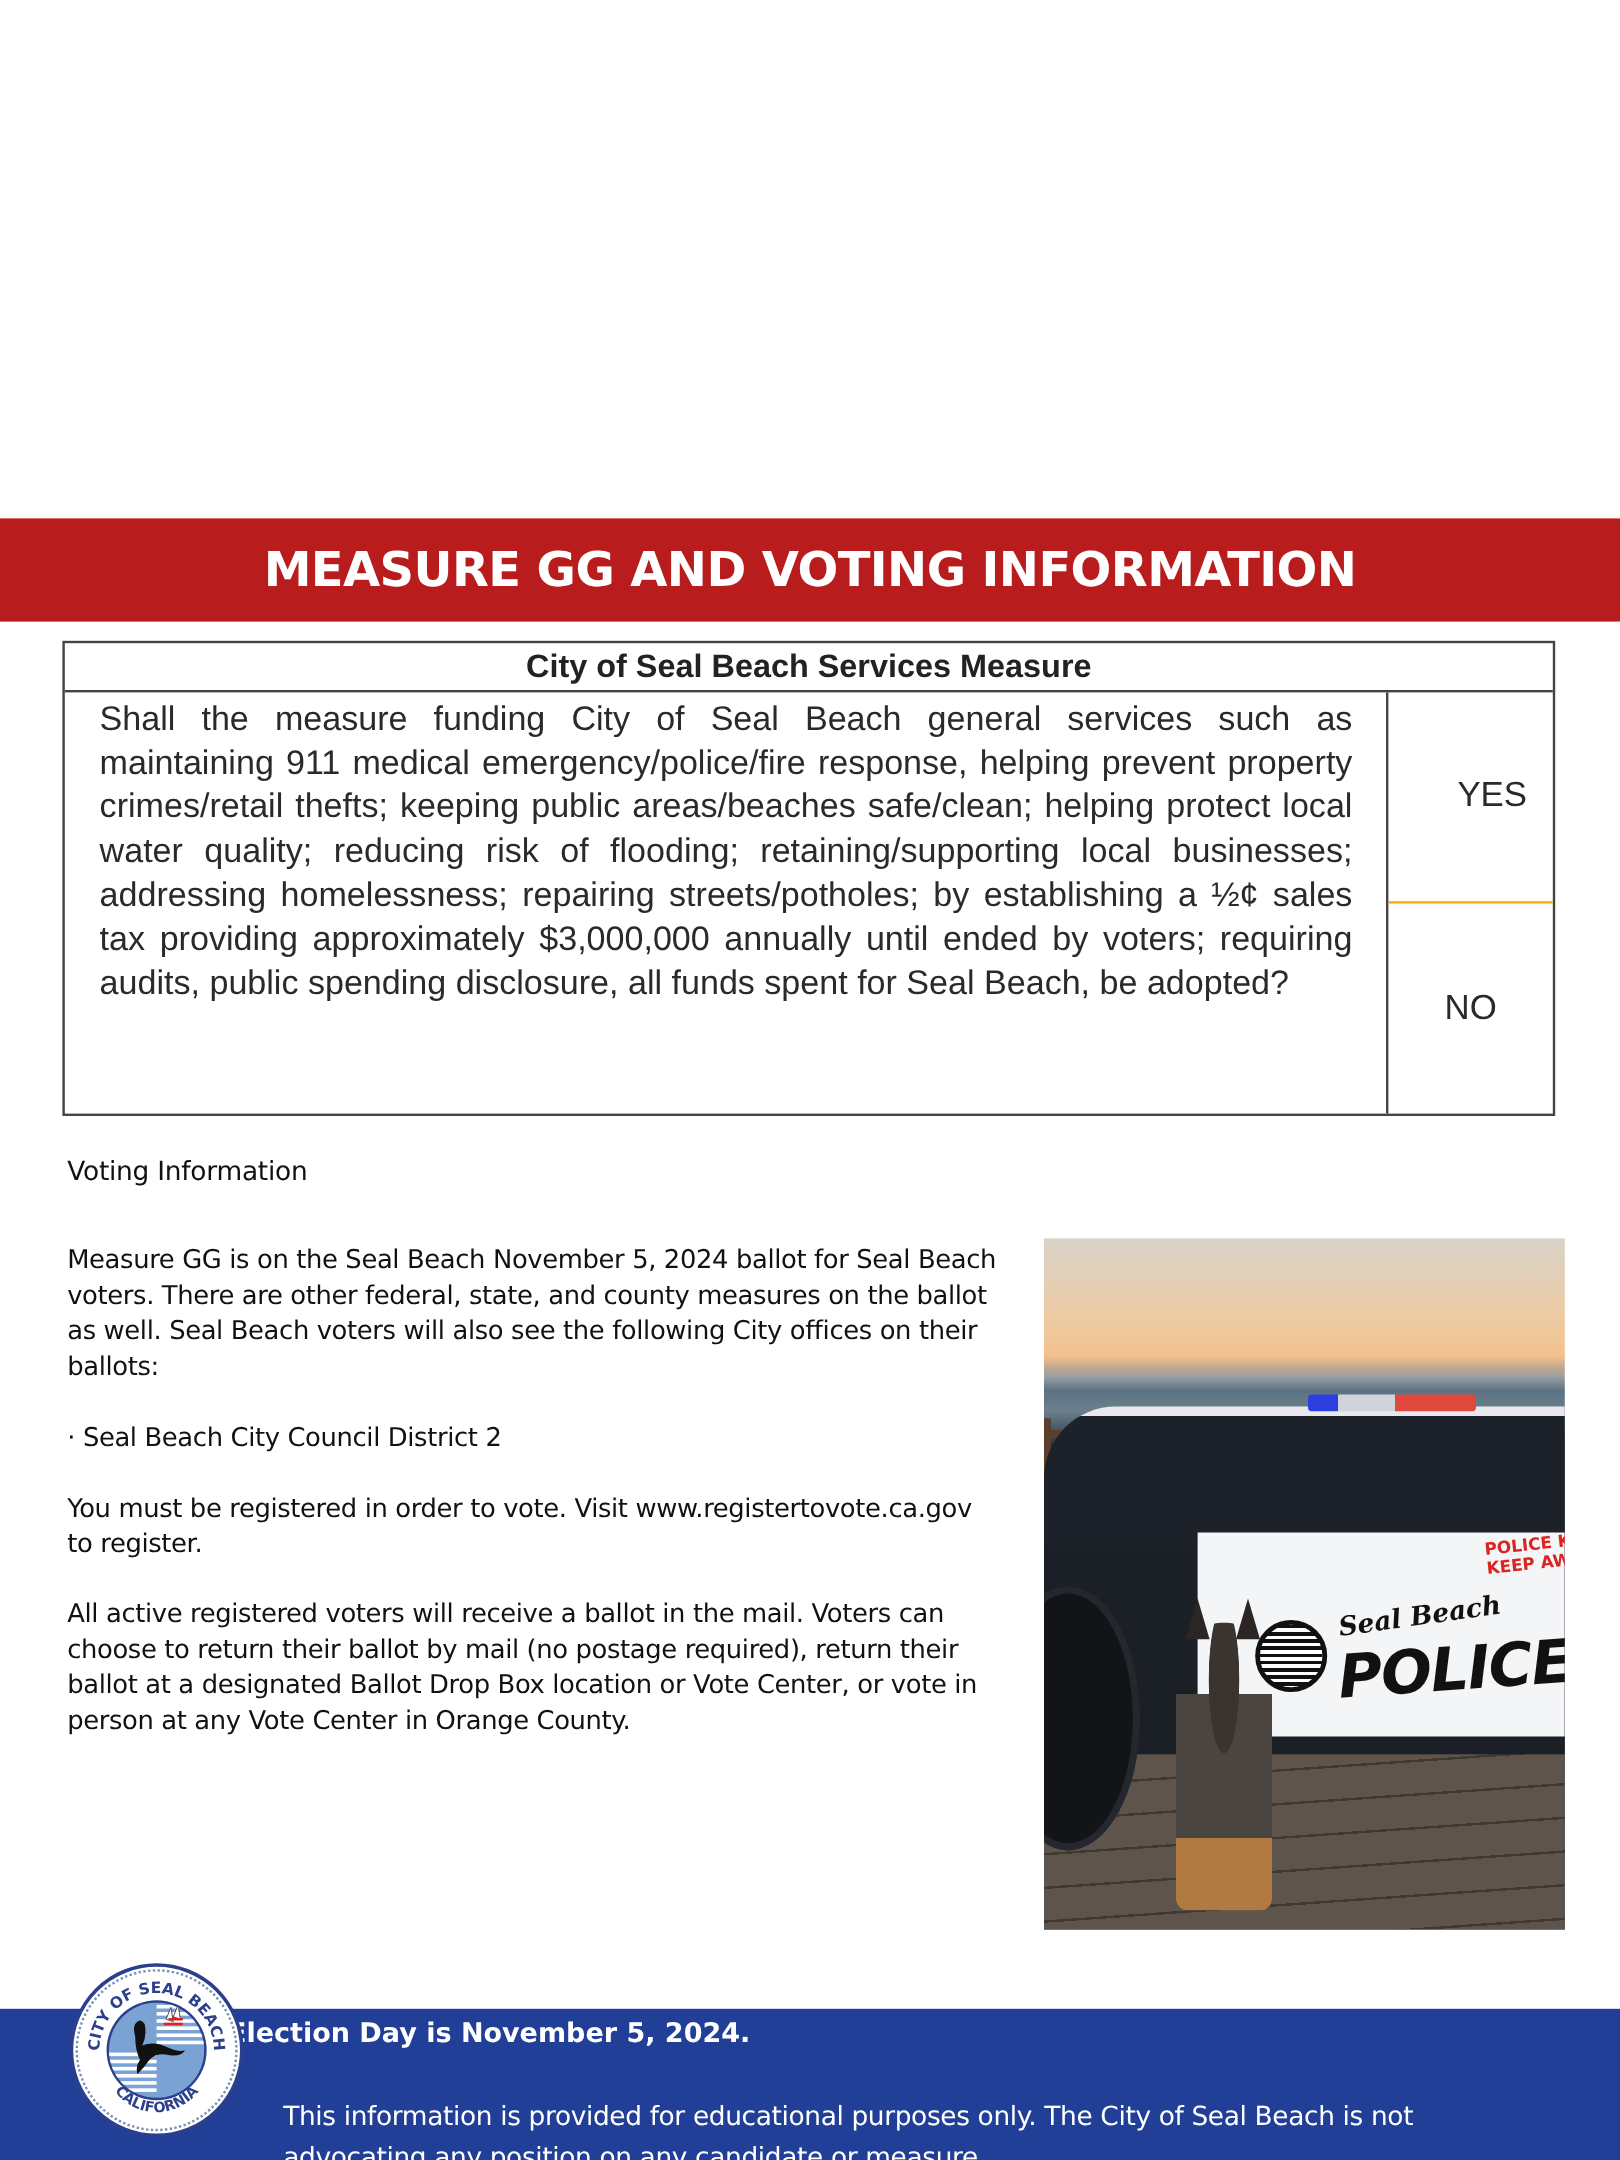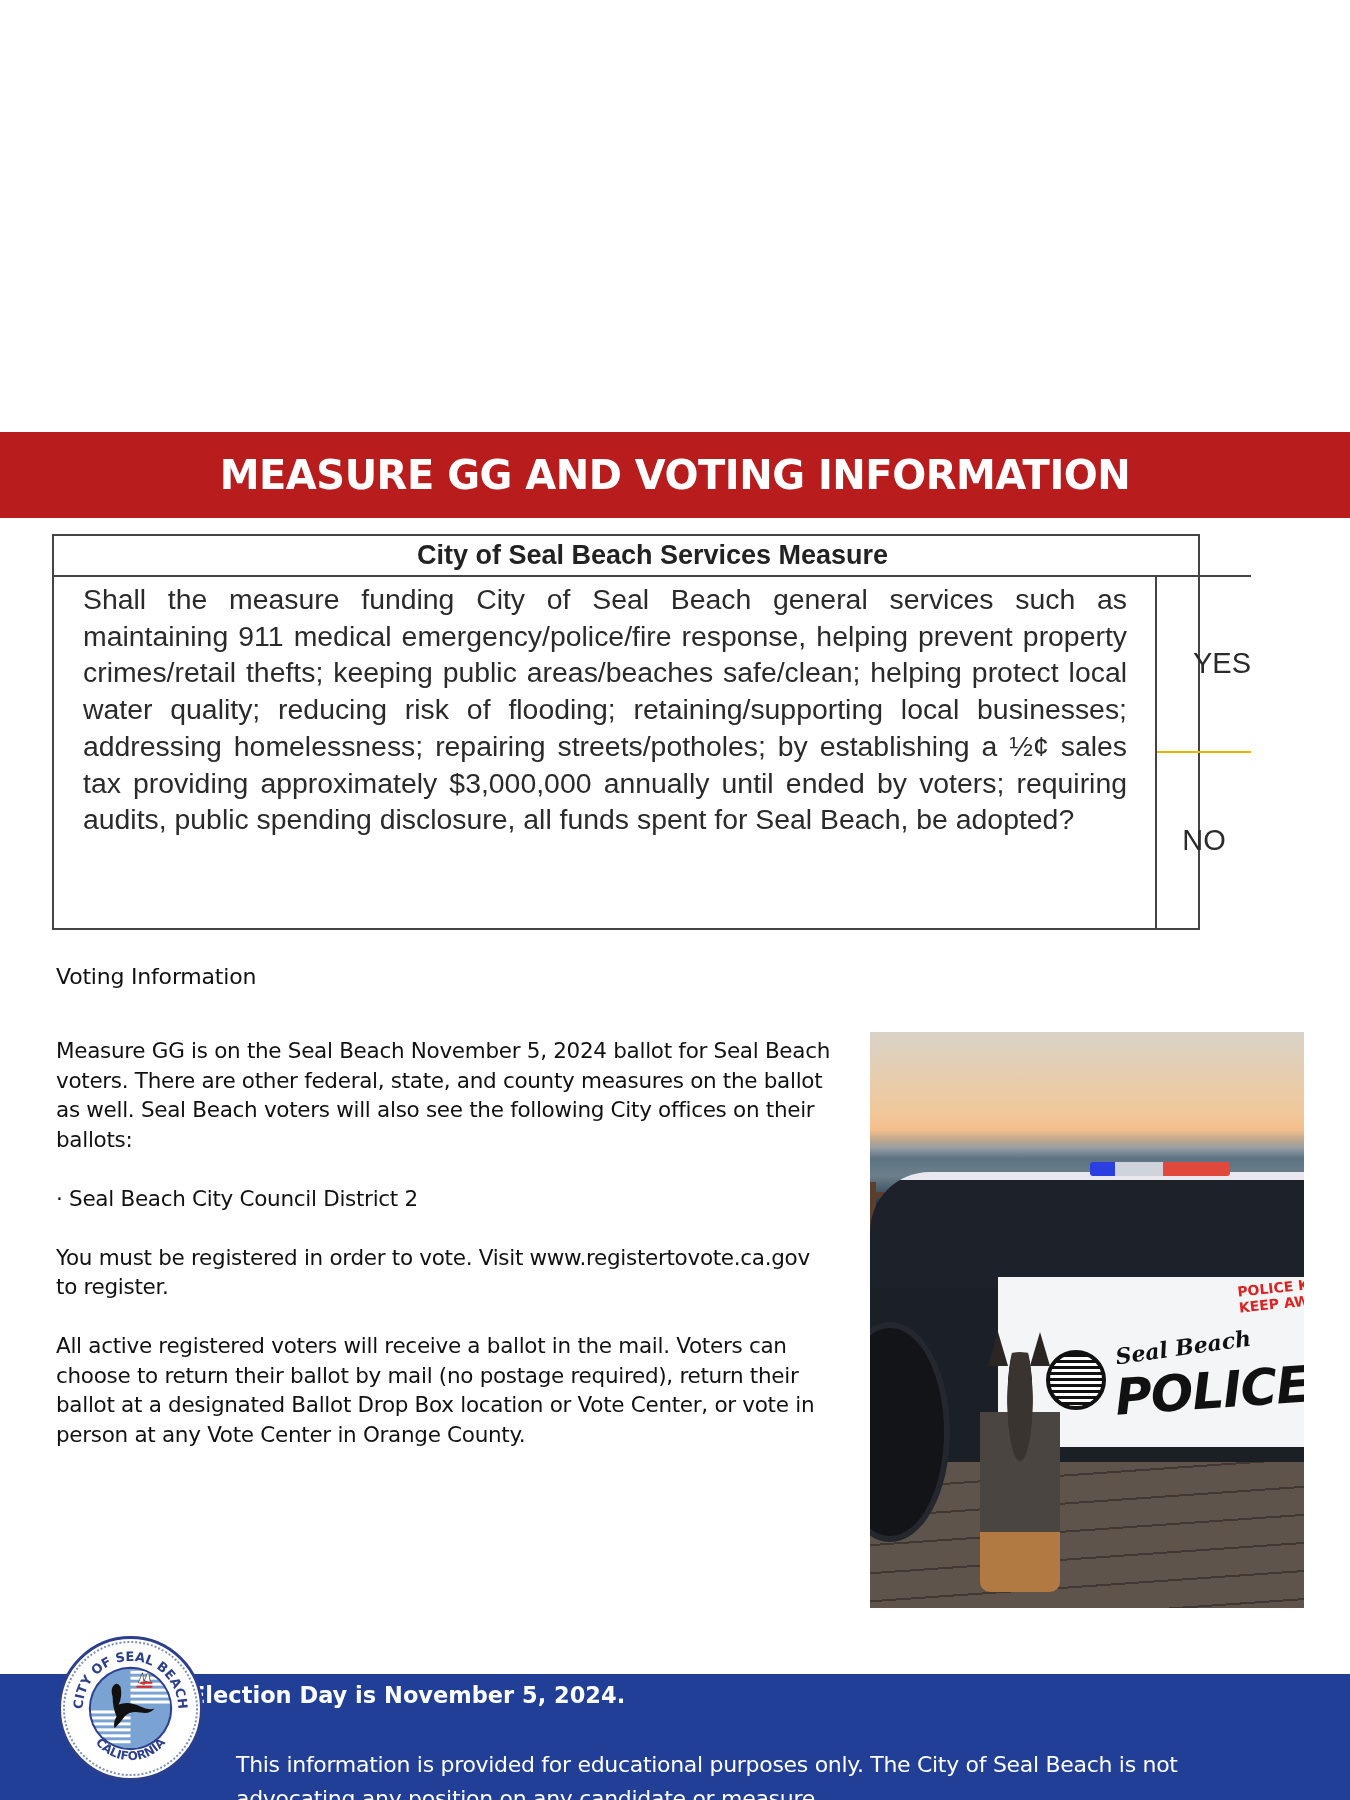--- a/index.html
+++ b/index.html
@@ -9,21 +9,21 @@
   .header-band {
     position: absolute; left: 0; top: 432px; width: 1350px; height: 86px;
     background: #b91c1c; display: flex; align-items: center; justify-content: center;
   }
   .header-title {
     color: #ffffff; font-family: "DejaVu Sans", sans-serif; font-weight: bold;
     font-size: 40px; letter-spacing: -0.5px;
   }
 
   .ballot {
-    position: absolute; left: 52px; top: 534px; width: 1148px; height: 396px;
+    position: absolute; left: 52px; top: 534px; width: 1244px; height: 396px;
     border: 2px solid #444; display: grid;
     grid-template-columns: 1103px 1fr; grid-template-rows: 41px 1fr 1fr;
     font-family: "Liberation Sans", sans-serif; color: #2a2a2a;
   }
   .ballot-title {
     grid-column: 1 / 3; border-bottom: 2px solid #444;
     display: flex; align-items: center; justify-content: center;
     font-weight: bold; font-size: 27px; color: #222;
   }
   .ballot-question {

